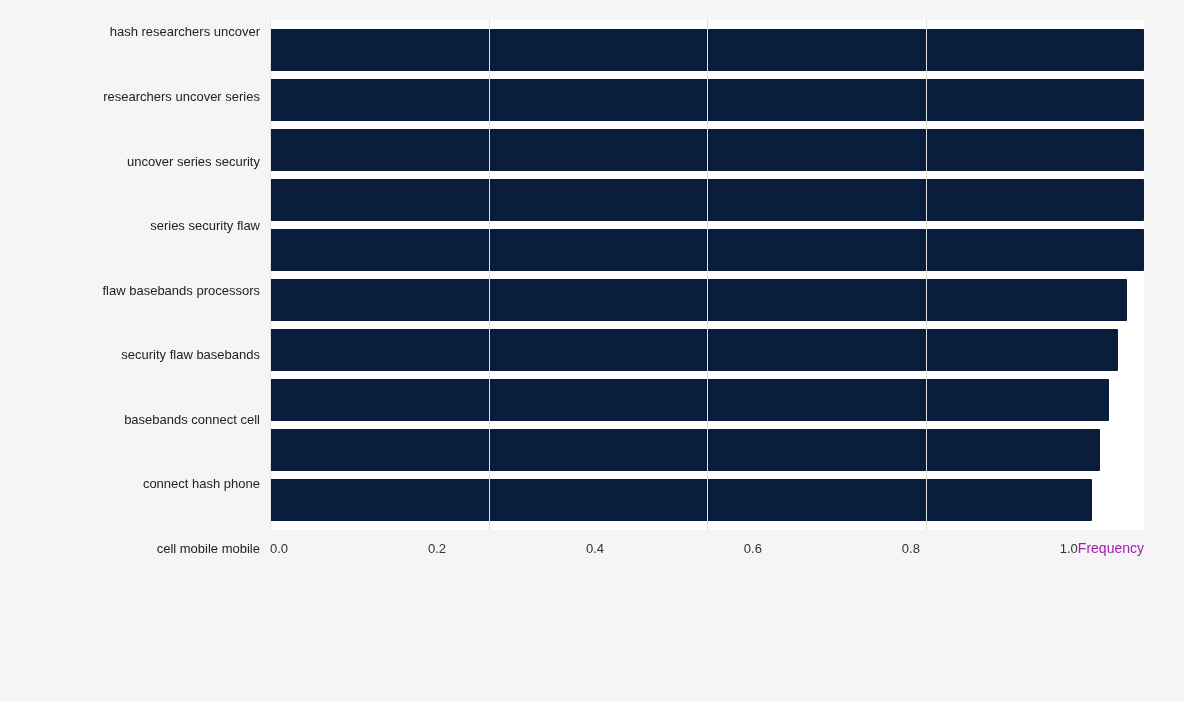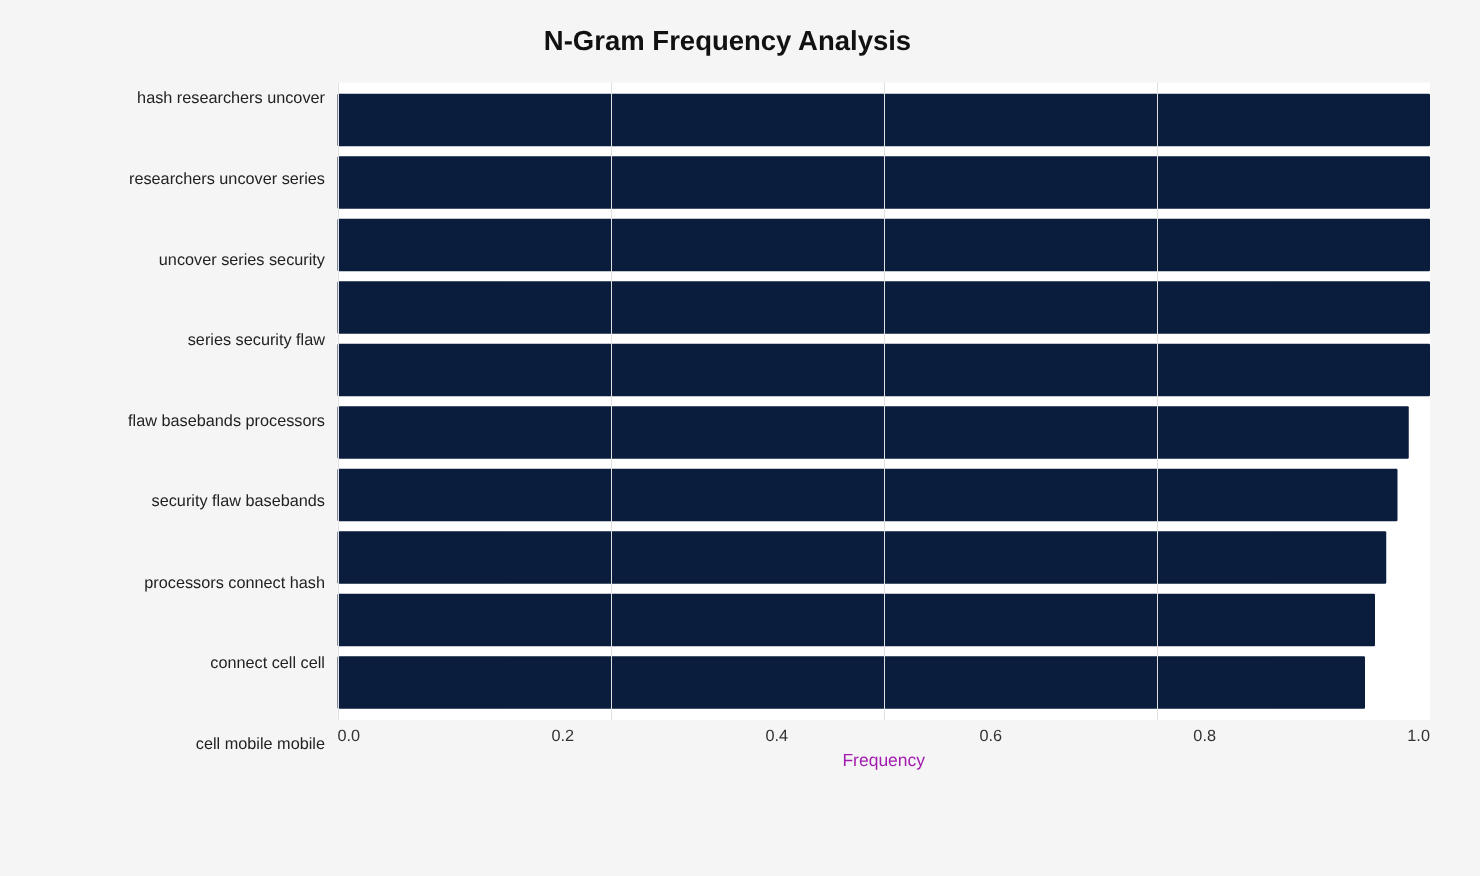--- a/index.html
+++ b/index.html
@@ -88,21 +88,20 @@
 
     .bar {
       height: 42px;
       background: #0a1d3d;
       border-radius: 1px;
     }
 
     .x-axis {
       height: 40px;
       display: flex;
-      flex-direction: column;
       align-items: center;
     }
 
     .x-ticks {
       display: flex;
       width: 100%;
       justify-content: space-between;
       padding-top: 5px;
     }
 
@@ -129,31 +128,30 @@
         transparent 1px,
         transparent calc(25%)
       );
       pointer-events: none;
     }
   </style>
 </head>
 <body>
 
 <div class="chart-container">
-  <div class="chart-title">N-Gram Frequency Analysis</div>
   <div class="chart-area">
     <div class="y-axis" id="y-axis">
         <div class="y-label">hash researchers uncover</div>
         <div class="y-label">researchers uncover series</div>
         <div class="y-label">uncover series security</div>
         <div class="y-label">series security flaw</div>
         <div class="y-label">flaw basebands processors</div>
         <div class="y-label">security flaw basebands</div>
-        <div class="y-label">processors connect hash</div>
-        <div class="y-label">connect cell cell</div>
+        <div class="y-label">basebands connect cell</div>
+        <div class="y-label">connect hash phone</div>
         <div class="y-label">cell mobile mobile</div>
       </div>
     <div class="bars-and-x">
       <div class="bars-area" id="bars-area">
           <div class="bar-row">
             <div class="bar" style="width: 100%; background: rgb(10, 29, 61);"></div>
           </div>
           <div class="bar-row">
             <div class="bar" style="width: 100%; background: rgb(10, 29, 61);"></div>
           </div>

